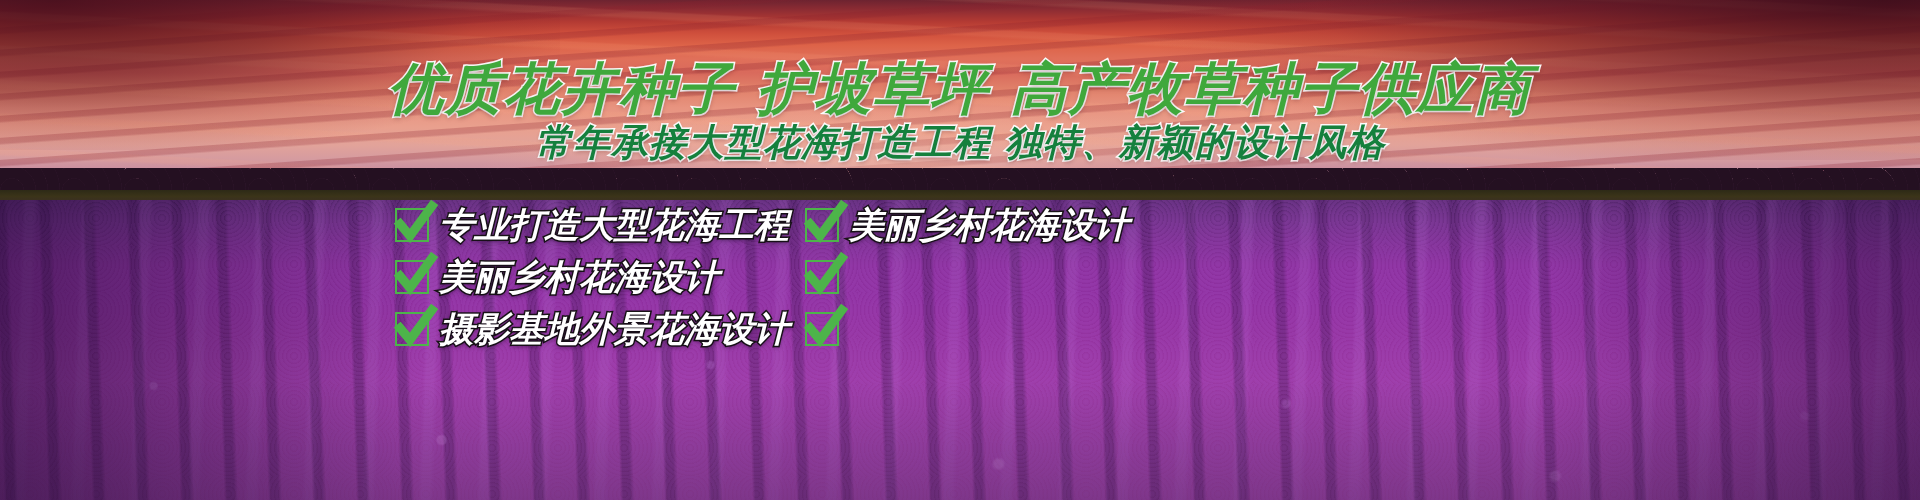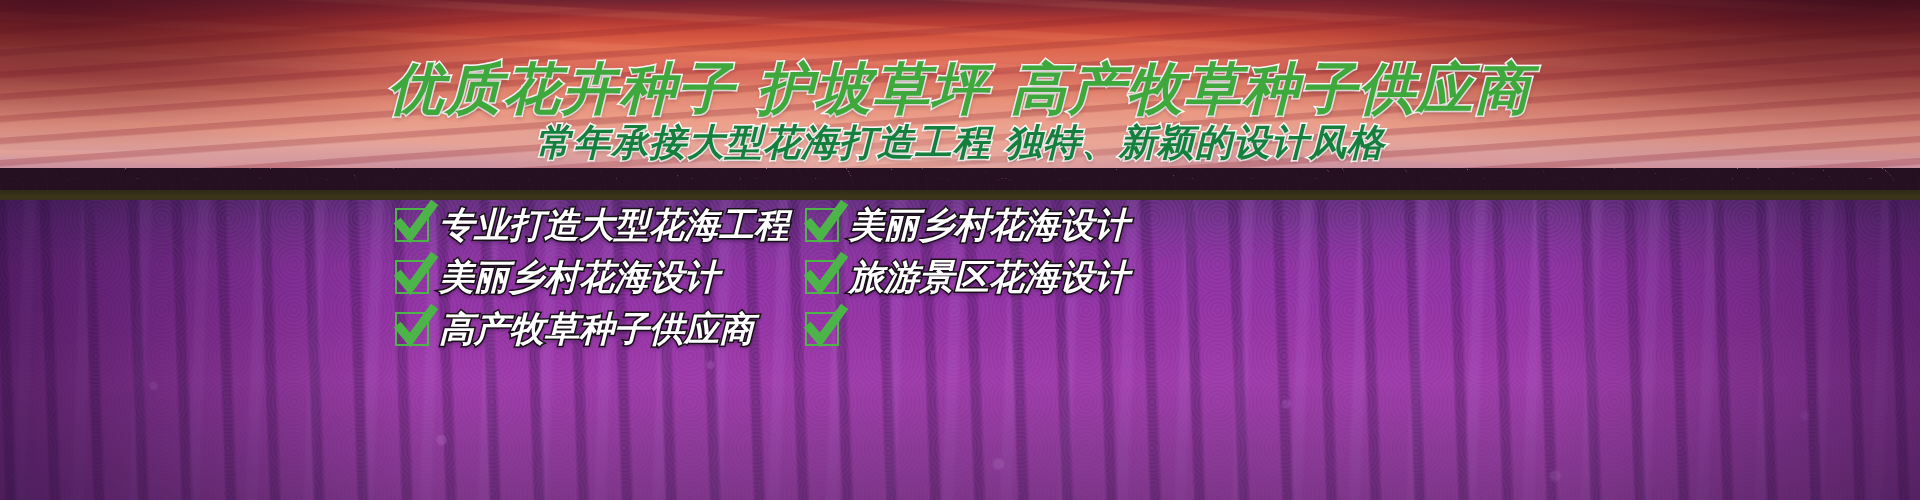--- a/index.html
+++ b/index.html
@@ -343,30 +343,29 @@
         </span>
         <span class="feature-label">美丽乡村花海设计</span>
       </div>
 
       <div class="feature">
         <span class="check-box">
           <svg viewBox="0 0 46 46" aria-hidden="true">
             <path d="M8 24 L18 36 L40 6" fill="none" stroke="#4db44a" stroke-width="9" stroke-linecap="square" stroke-linejoin="miter"></path>
           </svg>
         </span>
-        <span class="feature-label">旅游景区花海设计</span>
-      </div>
-
-      <div class="feature">
-        <span class="check-box">
-          <svg viewBox="0 0 46 46" aria-hidden="true">
-            <path d="M8 24 L18 36 L40 6" fill="none" stroke="#4db44a" stroke-width="9" stroke-linecap="square" stroke-linejoin="miter"></path>
-          </svg>
-        </span>
-        <span class="feature-label">高产牧草种子供应商</span>
+      </div>
+
+      <div class="feature">
+        <span class="check-box">
+          <svg viewBox="0 0 46 46" aria-hidden="true">
+            <path d="M8 24 L18 36 L40 6" fill="none" stroke="#4db44a" stroke-width="9" stroke-linecap="square" stroke-linejoin="miter"></path>
+          </svg>
+        </span>
+        <span class="feature-label">摄影基地外景花海设计</span>
       </div>
 
       <div class="feature">
         <span class="check-box">
           <svg viewBox="0 0 46 46" aria-hidden="true">
             <path d="M8 24 L18 36 L40 6" fill="none" stroke="#4db44a" stroke-width="9" stroke-linecap="square" stroke-linejoin="miter"></path>
           </svg>
         </span>
       </div>
 

